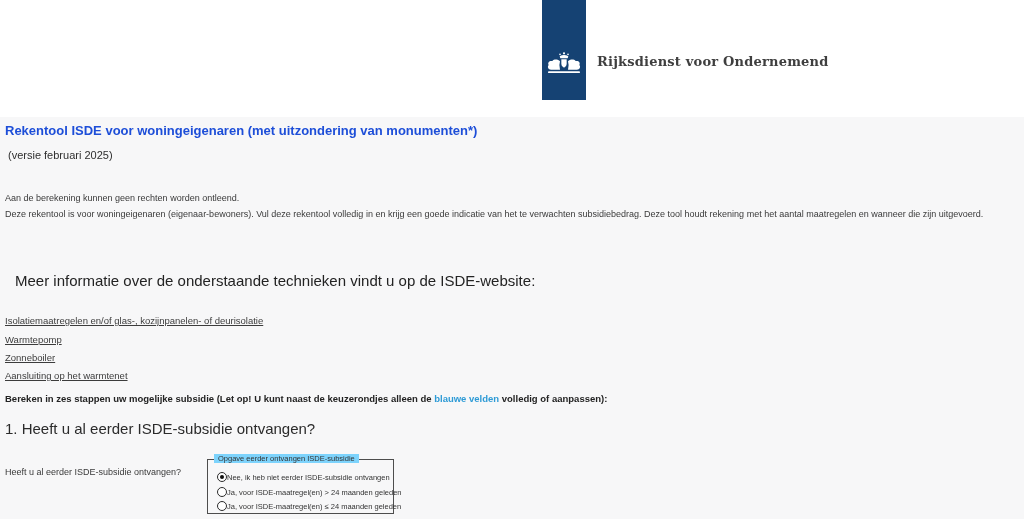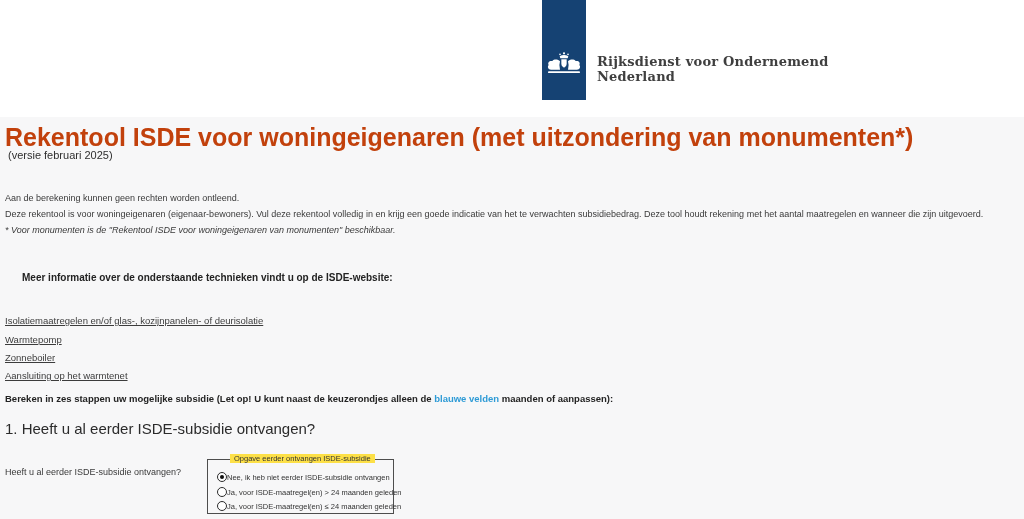--- a/index.html
+++ b/index.html
@@ -16,48 +16,48 @@
   .logo-bar { position:absolute; left:542px; top:0; width:44px; height:100px; background:#154273; }
   .emblem { position:absolute; left:2px; top:50px; width:40px; height:28px; }
   .brand {
     position:absolute; left:597px; top:54px;
     font-family:"DejaVu Serif", serif; font-weight:bold;
     font-size:13px; line-height:15px; color:#3f3f3f; letter-spacing:0.2px;
     white-space:nowrap;
   }
 
   
-  .title { position:absolute; left:5px; top:123px; font-size:25px; font-weight:bold; color:#c2410c; white-space:nowrap; }
+  .title { position:absolute; left:5px; top:123px; font-size:13px; font-weight:bold; color:#1d4ed8; white-space:nowrap; }
   .version { position:absolute; left:8px; top:149px; font-size:11px; color:#2f2f2f; }
 
   
   .intro { position:absolute; left:5px; top:190px; font-size:9px; line-height:16px; color:#3a3a3a; white-space:nowrap; }
   .intro .note { font-style:italic; }
 
   
-  .links-heading { position:absolute; left:22px; top:272px; font-size:10px; font-weight:bold; color:#232323; white-space:nowrap; }
+  .links-heading { position:absolute; left:15px; top:272px; font-size:15px; font-weight:normal; color:#232323; white-space:nowrap; }
   .tech-link { position:absolute; left:5px; font-size:9.5px; color:#3c3c3c; text-decoration:underline; white-space:nowrap; cursor:pointer;margin-top:16px; }
   .tech-link:nth-of-type(1){ top:299px; }
   .link-isolatie { top:299px; } .link-warmtepomp { top:318px; }
   .link-zonneboiler { top:336px; } .link-warmtenet { top:354px; }
 
   
   .steps-line { position:absolute; left:5px; top:393px; font-size:9.5px; font-weight:bold; color:#232323; white-space:nowrap; }
   .steps-line .blue { color:#2e9bd6; }
 
   
   .h2 { position:absolute; left:5px; top:420px; font-size:15px; font-weight:400; color:#2b2b2b; white-space:nowrap; }
   .q-label { position:absolute; left:5px; top:467px; font-size:9px; color:#3a3a3a; white-space:nowrap; }
 
   .fieldset {
     position:absolute; left:207px; top:459px; width:187px; height:55px;
     border:1px solid #4d4d4d; box-sizing:border-box; background:transparent;
   }
   .legend {
-    position:absolute; left:22px; top:-6px; background:#fde047;
+    position:absolute; left:6px; top:-6px; background:#7dd3fc;
     padding:0 4px; font-size:7.5px; color:#333333; white-space:nowrap;
   }
   .option {
     position:absolute; left:9px; display:flex; align-items:center; 
     font-size:7.5px; color:#333333; white-space:nowrap; cursor:pointer;
   }
   .opt-0 { top:12px; } .opt-1 { top:27px; } .opt-2 { top:41px; }
   .radio {
     width:8px; height:8px; border:1px solid #2b2b2b; border-radius:50%;
     background:#ffffff; position:relative; flex:0 0 auto;
@@ -89,40 +89,38 @@
           <path d="M24,14 C21,10.5 15,10.5 12.5,13.5 C8,12.5 5,16 7,19.5 C4.5,22.5 6.5,26.5 10.5,26.5 L24,26.5 Q22,20 24,14 Z"></path>
 
           <path d="M36,14 C39,10.5 45,10.5 47.5,13.5 C52,12.5 55,16 53,19.5 C55.5,22.5 53.5,26.5 49.5,26.5 L36,26.5 Q38,20 36,14 Z"></path>
 
           <rect x="6" y="29" width="48" height="2.6" rx="1.3"></rect>
         </g>
       </svg>
     </div>
     <div class="brand">
       <div>Rijksdienst voor Ondernemend</div>
-      <div>Nederland</div>
     </div>
   </div>
 
   <div class="title">Rekentool ISDE voor woningeigenaren (met uitzondering van monumenten*)</div>
   <div class="version">(versie februari 2025)</div>
 
   <div class="intro">
     <div>Aan de berekening kunnen geen rechten worden ontleend.</div>
     <div>Deze rekentool is voor woningeigenaren (eigenaar-bewoners). Vul deze rekentool volledig in en krijg een goede indicatie van het te verwachten subsidiebedrag. Deze tool houdt rekening met het aantal maatregelen en wanneer die zijn uitgevoerd.</div>
-    <div class="note">* Voor monumenten is de "Rekentool ISDE voor woningeigenaren van monumenten" beschikbaar.</div>
   </div>
 
   <div class="links-heading">Meer informatie over de onderstaande technieken vindt u op de ISDE-website:</div>
   <a class="tech-link link-isolatie">Isolatiemaatregelen en/of glas-, kozijnpanelen- of deurisolatie</a>
   <a class="tech-link link-warmtepomp">Warmtepomp</a>
   <a class="tech-link link-zonneboiler">Zonneboiler</a>
   <a class="tech-link link-warmtenet">Aansluiting op het warmtenet</a>
 
-  <div class="steps-line"><span>Bereken in zes stappen uw mogelijke subsidie (Let op! U kunt naast de keuzerondjes alleen de </span><span class="blue">blauwe velden</span><span> maanden of aanpassen):</span></div>
+  <div class="steps-line"><span>Bereken in zes stappen uw mogelijke subsidie (Let op! U kunt naast de keuzerondjes alleen de </span><span class="blue">blauwe velden</span><span> volledig of aanpassen):</span></div>
 
   <div class="h2">1. Heeft u al eerder ISDE-subsidie ontvangen?</div>
   <div class="q-label">Heeft u al eerder ISDE-subsidie ontvangen?</div>
 
   <div class="fieldset">
     <div class="legend">Opgave eerder ontvangen ISDE-subsidie</div>
 
     <div class="option opt-0">
       <span class="radio checked"></span>
       <span>Nee, ik heb niet eerder ISDE-subsidie ontvangen</span>

